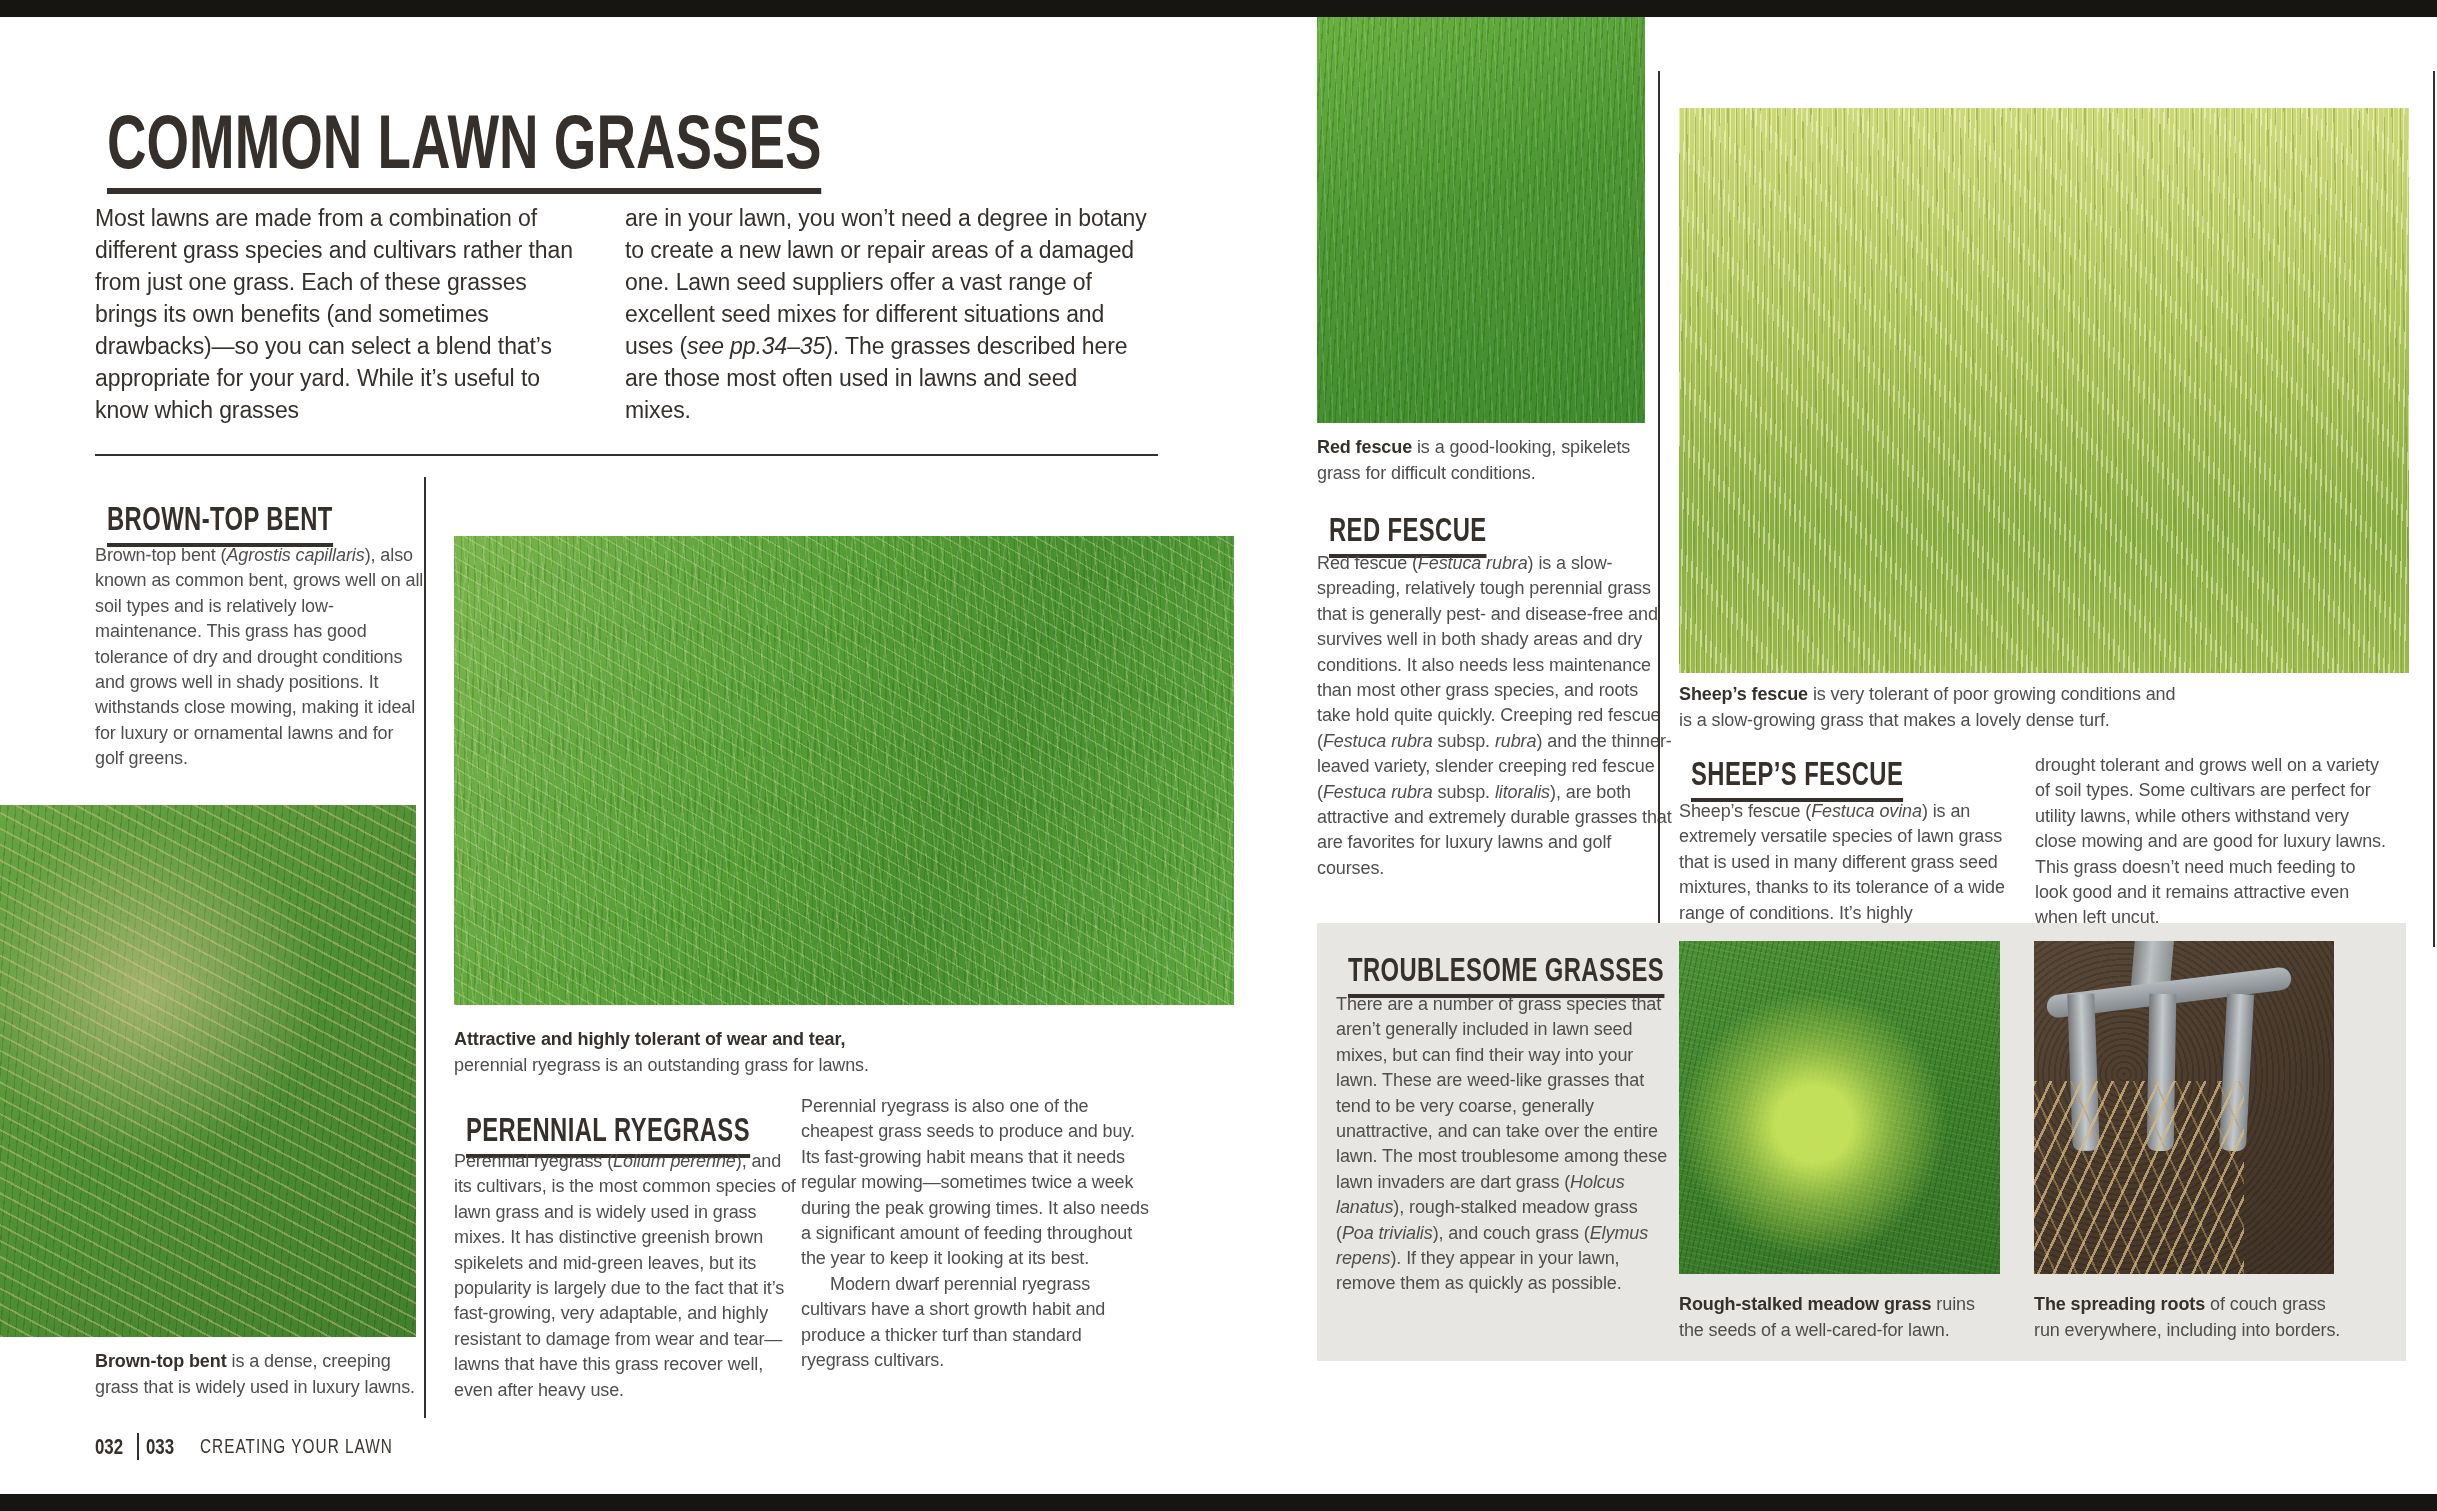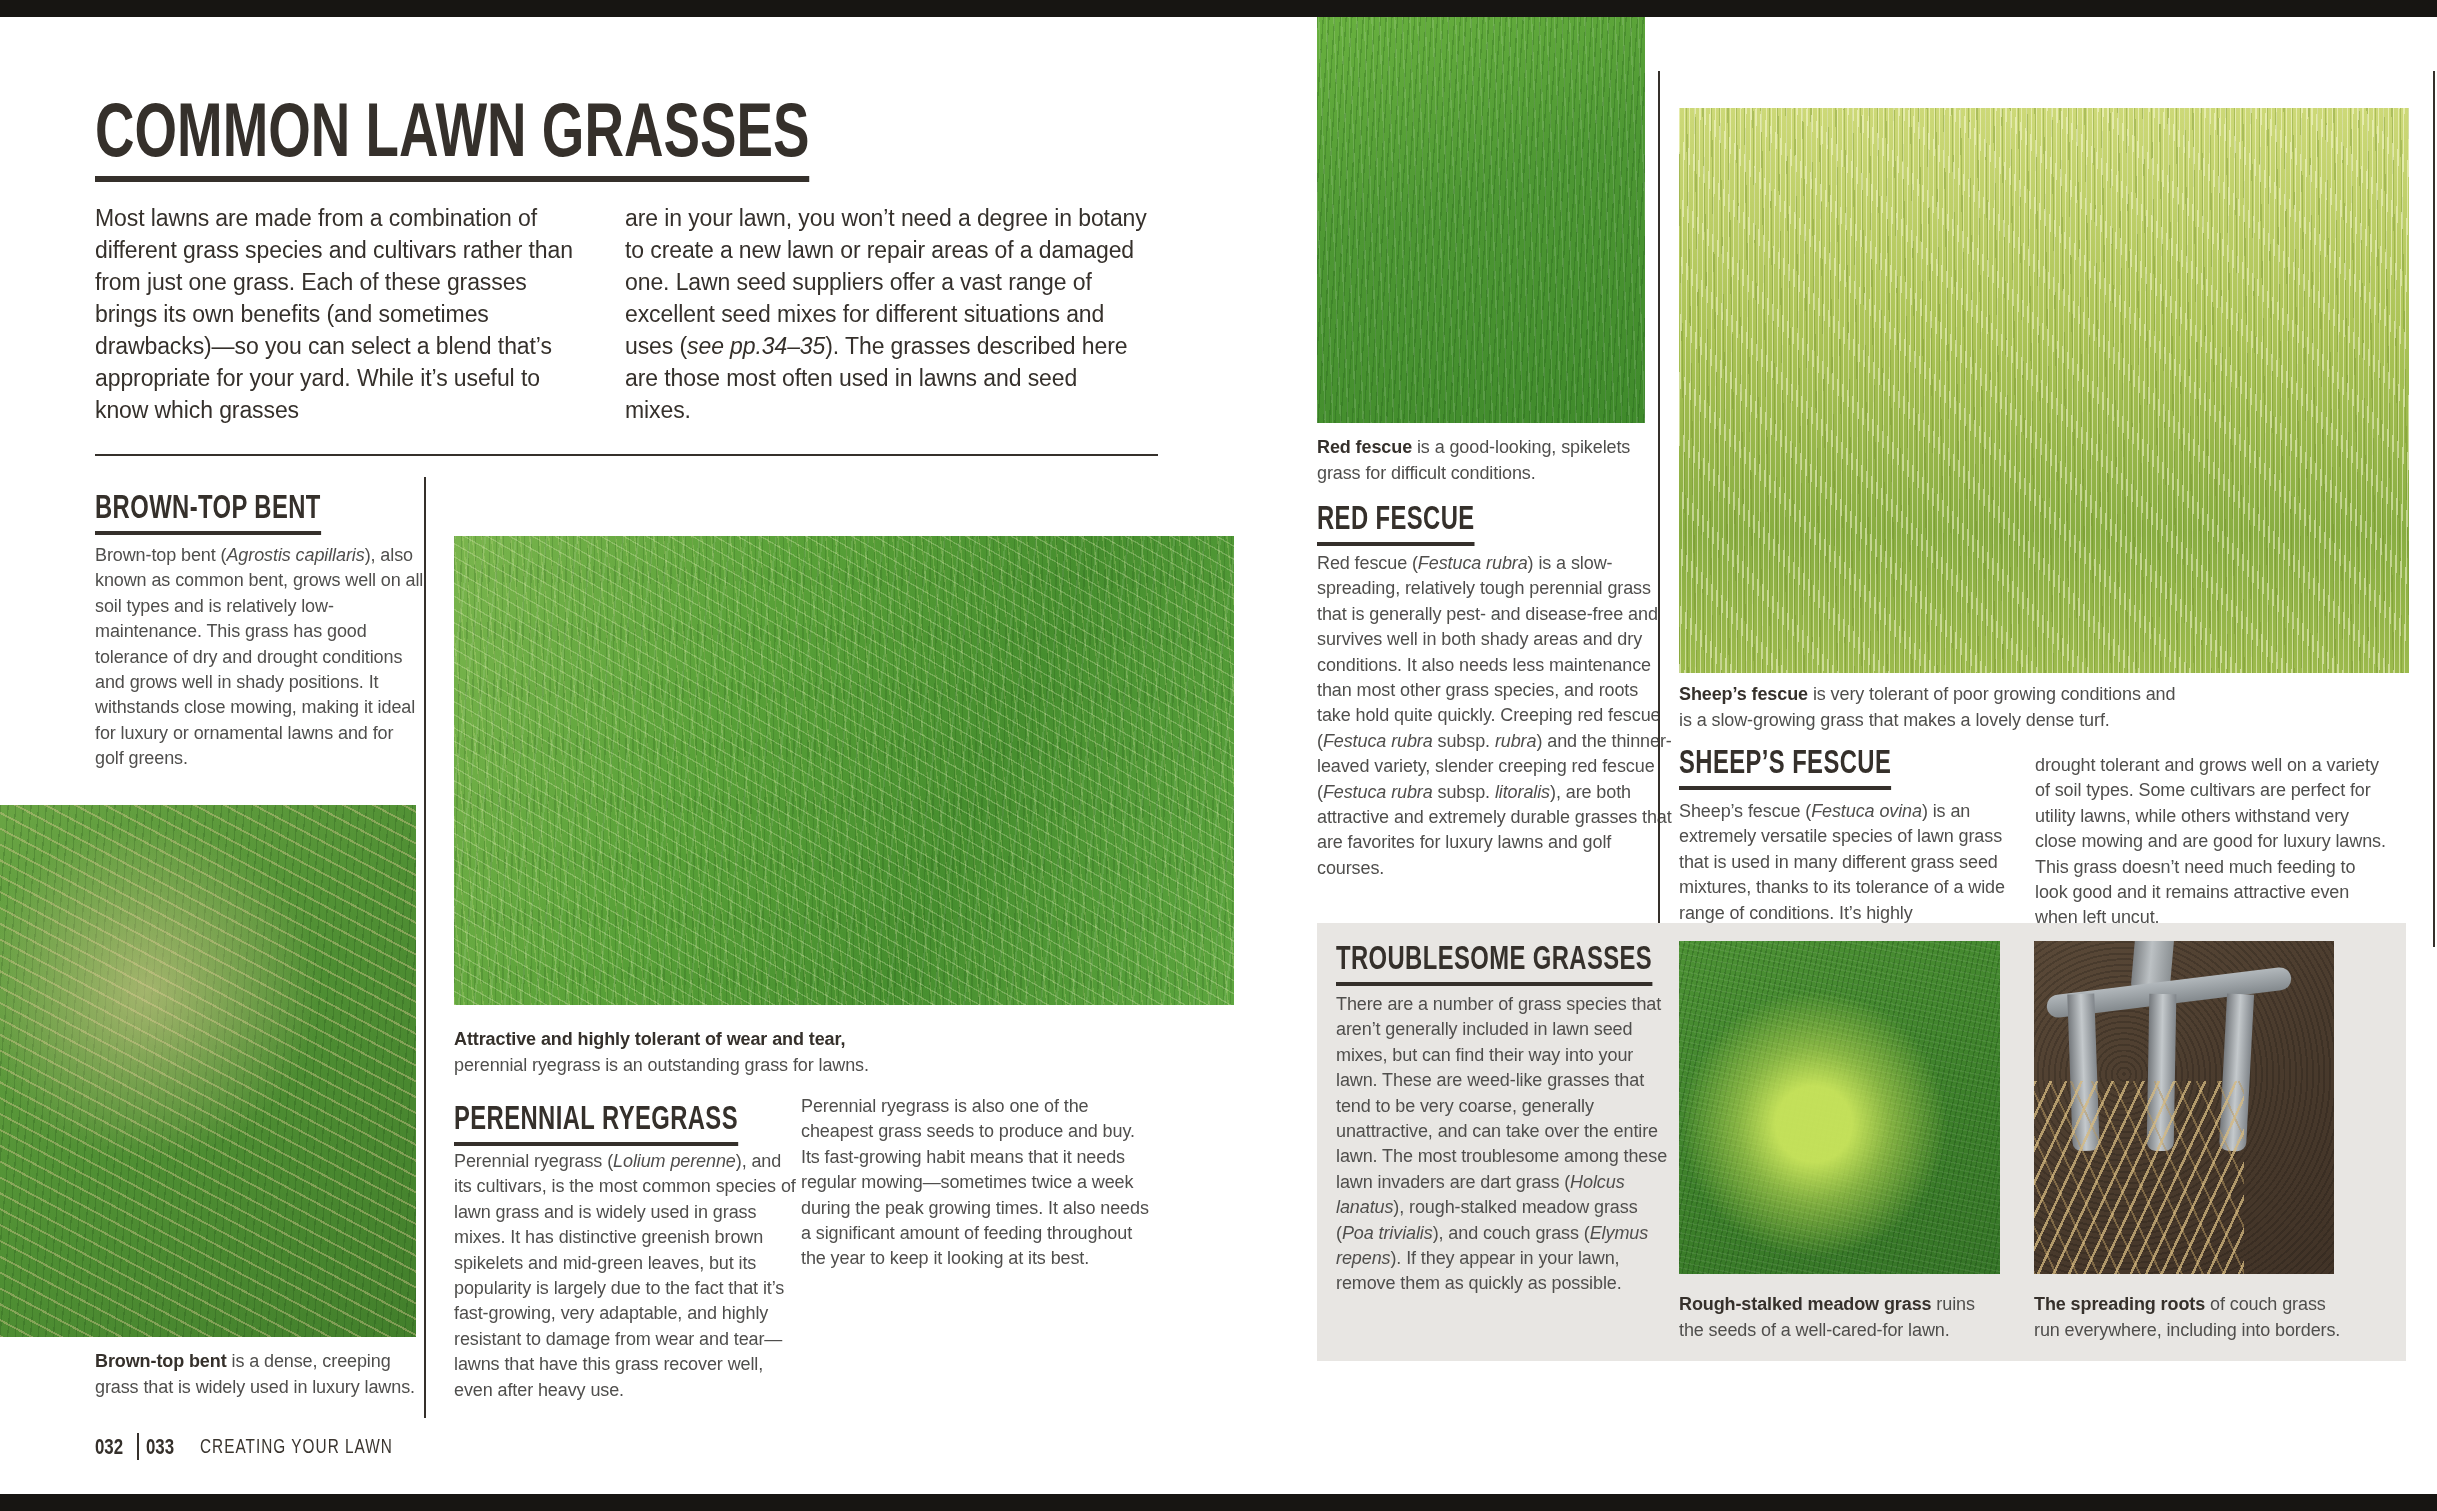--- a/index.html
+++ b/index.html
@@ -6,21 +6,21 @@
   .spread{
     position:relative;width:2438px;height:1512px;background:#ffffff;
     font-family:"Liberation Sans","DejaVu Sans",sans-serif;overflow:hidden;
   }
   .abs{position:absolute;}
   .bar{position:absolute;left:0;width:2438px;background:#171512;}
   .bar.top{top:0;height:16.5px;}
   .bar.bottom{top:1494px;height:17px;}
 
   
-  h1,h2{margin:0;color:#35302b;font-weight:700;}
+  h1,h2{margin:12px;color:#35302b;font-weight:700;}
   .condT{display:inline-block;transform:scaleX(.72);transform-origin:left top;
          white-space:nowrap;font-size:76px;line-height:.95;letter-spacing:0;
          padding-bottom:10.2px;border-bottom:6.3px solid #35302b;}
   .condH{display:inline-block;transform:scaleX(.70);transform-origin:left top;
          white-space:nowrap;font-size:34px;line-height:1;letter-spacing:0.6px;
          padding-bottom:8.3px;border-bottom:4.4px solid #35302b;}
   .body{font-size:18px;line-height:25.4px;color:#4f4e4c;letter-spacing:-0.1px;}
   .body i{font-style:italic;}
   .intro{font-size:23px;line-height:32px;font-weight:400;color:#35302b;letter-spacing:-0.1px;}
   .cap{font-size:18px;line-height:26px;color:#4f4e4c;letter-spacing:-0.1px;}
@@ -129,20 +129,21 @@
 
   <div class="photo ph-ryegrass" style="left:454px;top:536px;width:780px;height:469px;"></div>
   <p class="abs cap" style="left:454px;top:1026px;width:762px;"><span class="lead">Attractive and highly tolerant of wear and tear,</span><br><span>perennial ryegrass is an outstanding grass for lawns.</span></p>
 
   <h2 class="abs" style="left:454px;top:1100px;">
     <span class="condH">PERENNIAL RYEGRASS</span>
   </h2>
   <p class="abs body" style="left:454px;top:1149px;width:346px;"><span>Perennial ryegrass (</span><i>Lolium perenne</i><span>), and its cultivars, is the most common species of lawn grass and is widely used in grass mixes. It has distinctive greenish brown spikelets and mid-green leaves, but its popularity is largely due to the fact that it’s fast-growing, very adaptable, and highly resistant to damage from wear and tear—lawns that have this grass recover well, even after heavy use.</span></p>
   <div class="abs" style="left:801px;top:1094px;width:350px;">
     <p class="body"><span>Perennial ryegrass is also one of the cheapest grass seeds to produce and buy. Its fast-growing habit means that it needs regular mowing—sometimes twice a week during the peak growing times. It also needs a significant amount of feeding throughout the year to keep it looking at its best.</span></p>
+    <p class="body indent2"><span>Modern dwarf perennial ryegrass cultivars have a short growth habit and produce a thicker turf than standard ryegrass cultivars.</span></p>
   </div>
 
   <div class="photo ph-browntop" style="left:0;top:805px;width:416px;height:532px;"></div>
   <p class="abs cap" style="left:95px;top:1348px;width:330px;"><span class="lead">Brown-top bent</span><span> is a dense, creeping</span><br><span>grass that is widely used in luxury lawns.</span></p>
 
   <div class="footer">
     <span class="pgnum">032</span>
     <span class="pgsep"></span>
     <span class="pgnum">033</span>
     <span class="chapter">CREATING YOUR LAWN</span>

